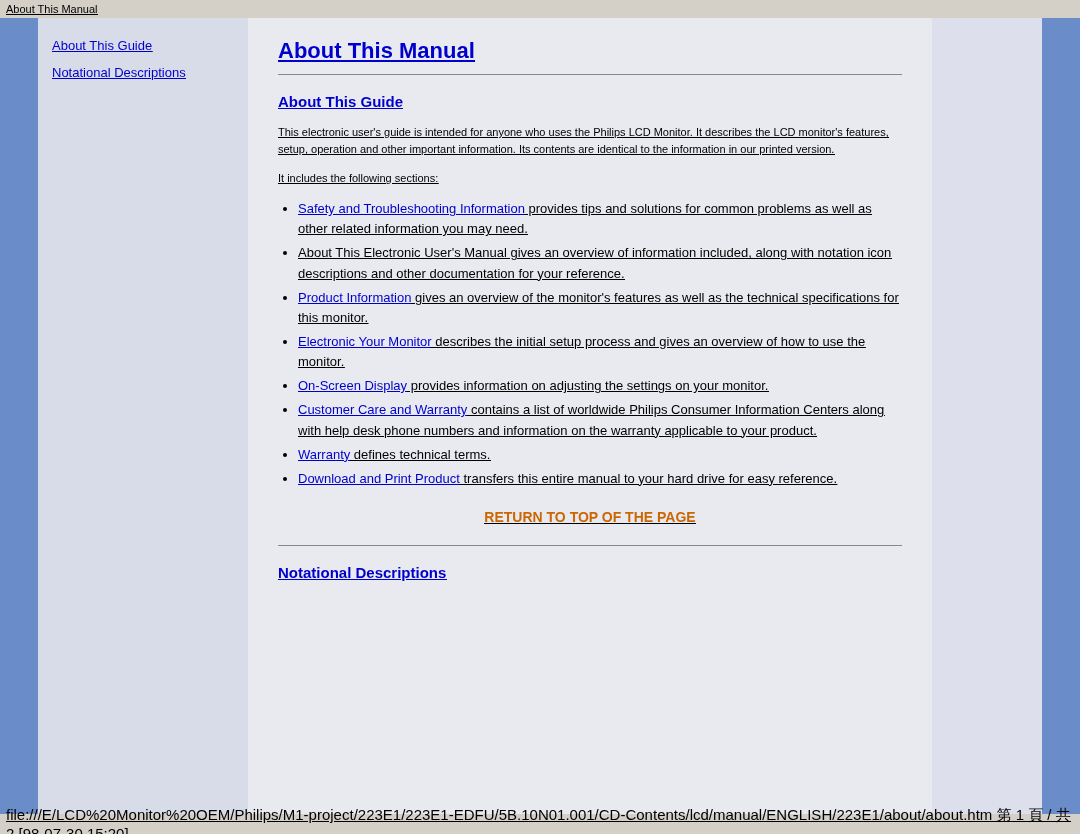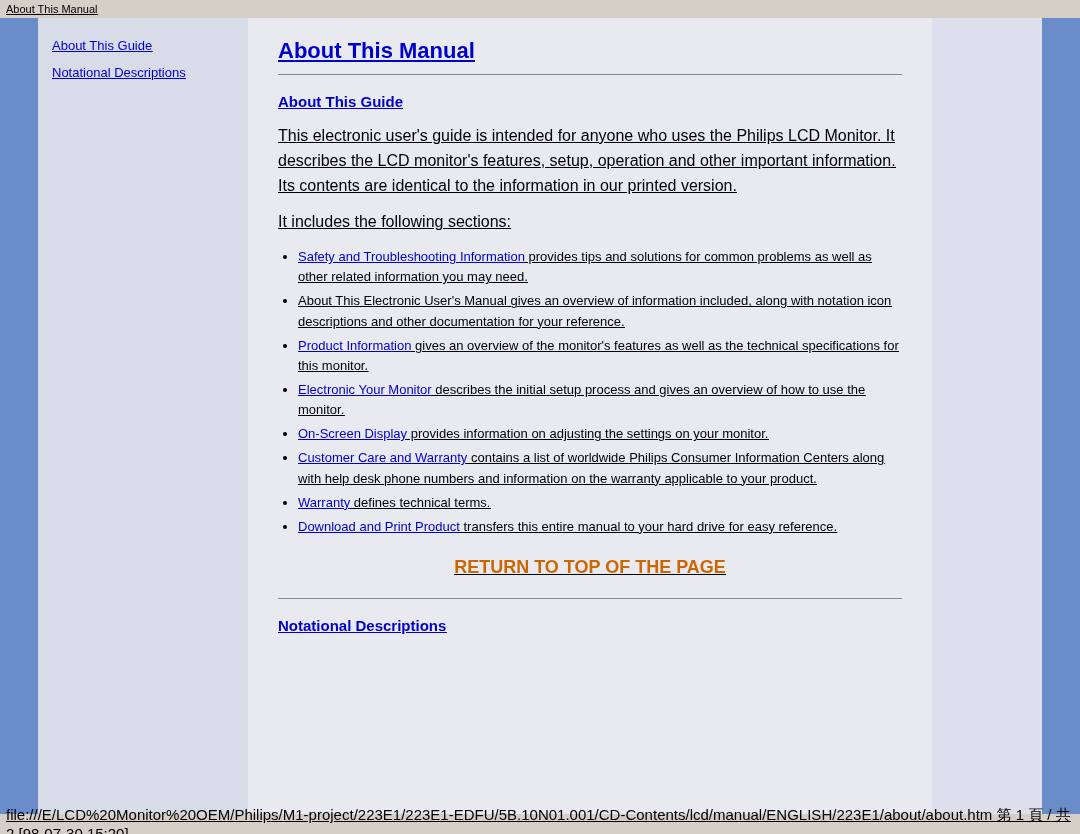--- a/index.html
+++ b/index.html
@@ -90,21 +90,21 @@
     }
 
     .section-heading {
       color: #0000cc;
       font-size: 15px;
       font-weight: bold;
       margin-bottom: 14px;
     }
 
     .body-text {
-      font-size: 16px;
+      font-size: 11px;
       line-height: 1.55;
       margin-bottom: 12px;
       color: #000;
     }
 
     .bullet-list {
       margin: 8px 0 16px 20px;
       padding: 0;
       list-style: disc;
     }
@@ -119,21 +119,21 @@
     .content-link {
       color: #0000cc;
       text-decoration: none;
       cursor: pointer;
       text-align: center;
     }
 
     .return-link {
       color: #cc6600;
       text-decoration: none;
-      font-size: 18px;
+      font-size: 14px;
       font-weight: bold;
       display: block;
       text-align: center;
       margin: 20px 0;
       cursor: pointer;
     }
 
     
     #status-bar {
       background: #d4d0c8;

